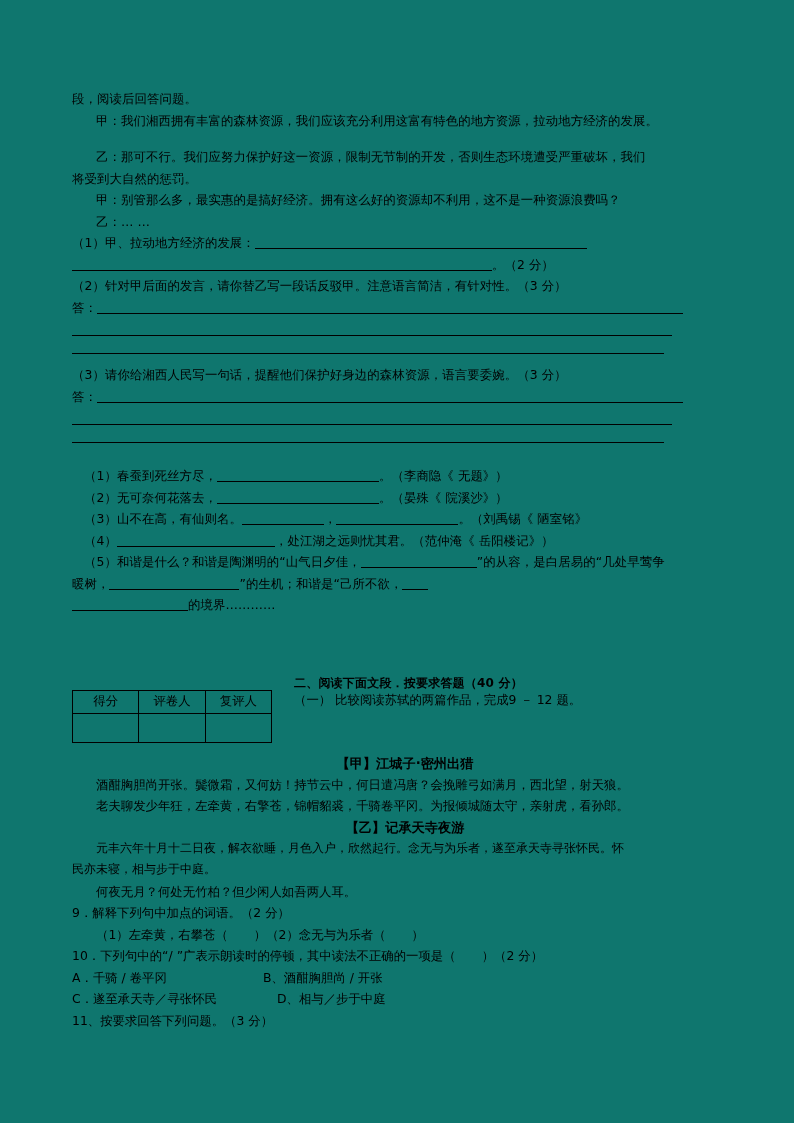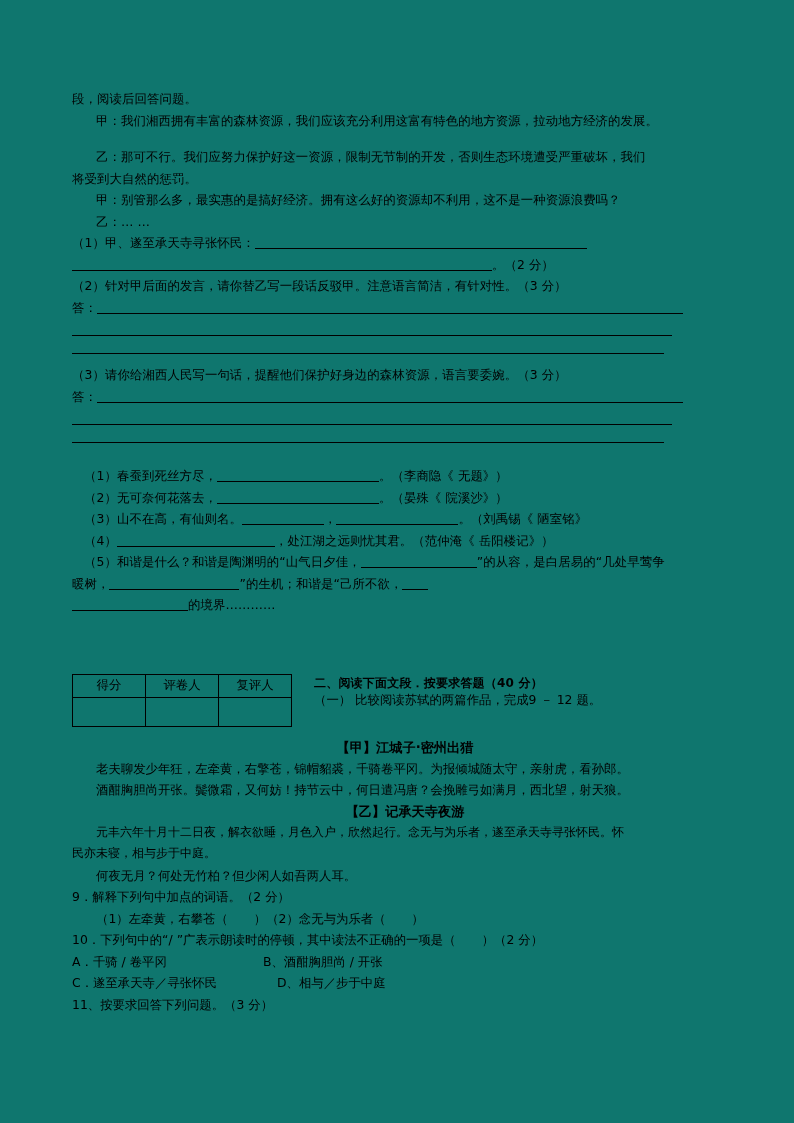--- a/index.html
+++ b/index.html
@@ -55,22 +55,22 @@
 
   
   .score-row {
     position: relative;
     display: flex;
     align-items: flex-start;
   }
   table.score {
     border-collapse: collapse;
     table-layout: fixed;
-    width: 220px;
-    margin-top: 2px;
+    width: 200px;
+    margin-top: 18px;
   }
   table.score td, table.score th {
     border: 1px solid #000;
     height: 20px;
     text-align: center;
     font-size: 12.4px;
     font-weight: normal;
     padding: 1px 0;
   }
   table.score tr.empty td { height: 26px; }
@@ -109,21 +109,21 @@
 
     <div class="ln">段，阅读后回答问题。</div>
 
     <div class="ln ind1">甲：我们湘西拥有丰富的森林资源，我们应该充分利用这富有特色的地方资源，拉动地方经济的发展。</div>
     <div class="gap-md"></div>
     <div class="ln ind1">乙：那可不行。我们应努力保护好这一资源，限制无节制的开发，否则生态环境遭受严重破坏，我们</div>
     <div class="ln">将受到大自然的惩罚。</div>
     <div class="ln ind1">甲：别管那么多，最实惠的是搞好经济。拥有这么好的资源却不利用，这不是一种资源浪费吗？</div>
     <div class="ln ind1">乙：… …</div>
 
-    <div class="ln"><span>（1）</span><span>甲、遂至承天寺寻张怀民：</span><span class="blank" style="width:332px"></span></div>
+    <div class="ln"><span>（1）</span><span>甲、拉动地方经济的发展：</span><span class="blank" style="width:332px"></span></div>
     <div class="ln"><span class="blank" style="width:420px"></span><span>。（2 分）</span></div>
 
     <div class="ln"><span>（2）</span><span>针对甲后面的发言，请你替乙写一段话反驳甲。注意语言简洁，有针对性。（3 分）</span></div>
     <div class="ln"><span>答：</span><span class="blank" style="width:586px"></span></div>
     <div class="rule rule-w2"></div>
     <div class="rule rule-w3"></div>
 
     <div class="gap-sm"></div>
 
     <div class="ln"><span>（3）</span><span>请你给湘西人民写一句话，提醒他们保护好身边的森林资源，语言要委婉。（3 分）</span></div>
@@ -161,22 +161,22 @@
         </table>
       <div>
         <div class="sec-head">二、阅读下面文段．按要求答题（40 分）</div>
         <div class="sec-sub">（一） 比较阅读苏轼的两篇作品，完成9 － 12 题。</div>
       </div>
     </div>
 
     <div class="gap-sm"></div>
 
     <div class="poem-title"><span>【甲】</span><span>江城子·密州出猎</span></div>
+    <div class="poem-line">酒酣胸胆尚开张。鬓微霜，又何妨！持节云中，何日遣冯唐？会挽雕弓如满月，西北望，射天狼。</div>
     <div class="poem-line">老夫聊发少年狂，左牵黄，右擎苍，锦帽貂裘，千骑卷平冈。为报倾城随太守，亲射虎，看孙郎。</div>
-    <div class="poem-line">酒酣胸胆尚开张。鬓微霜，又何妨！持节云中，何日遣冯唐？会挽雕弓如满月，西北望，射天狼。</div>
 
     <div class="poem-title"><span>【乙】</span><span>记承天寺夜游</span></div>
     <div class="prose prose-ind">元丰六年十月十二日夜，解衣欲睡，月色入户，欣然起行。念无与为乐者，遂至承天寺寻张怀民。怀</div>
     <div class="prose">民亦未寝，相与步于中庭。</div>
     <div class="poem-line">何夜无月？何处无竹柏？但少闲人如吾两人耳。</div>
 
     <div class="q-line">9．解释下列句中加点的词语。（2 分）</div>
     <div class="q-line" style="padding-left:24px"><span>（1）</span><span>左牵黄，右攀苍（</span><span class="sp"></span><span>）</span><span>（2）</span><span>念无与为乐者（</span><span class="sp"></span><span>）</span></div>
 
     <div class="q-line"><span>10．下列句中的“/ ”广表示朗读时的停顿，其中读法不正确的一项是（</span><span class="sp"></span><span>）（2 分）</span></div>

